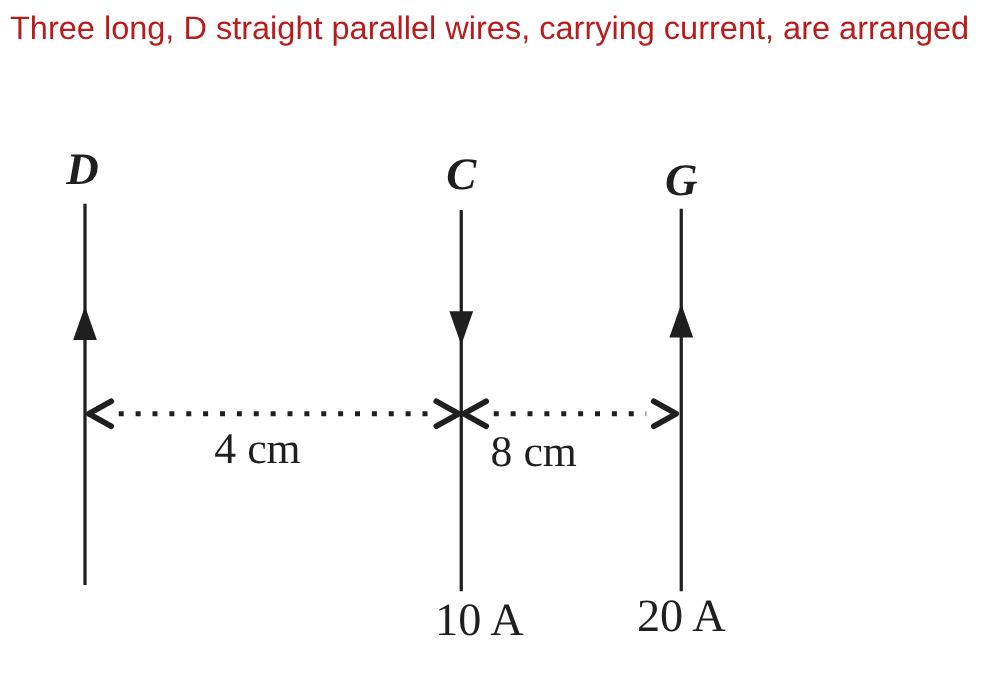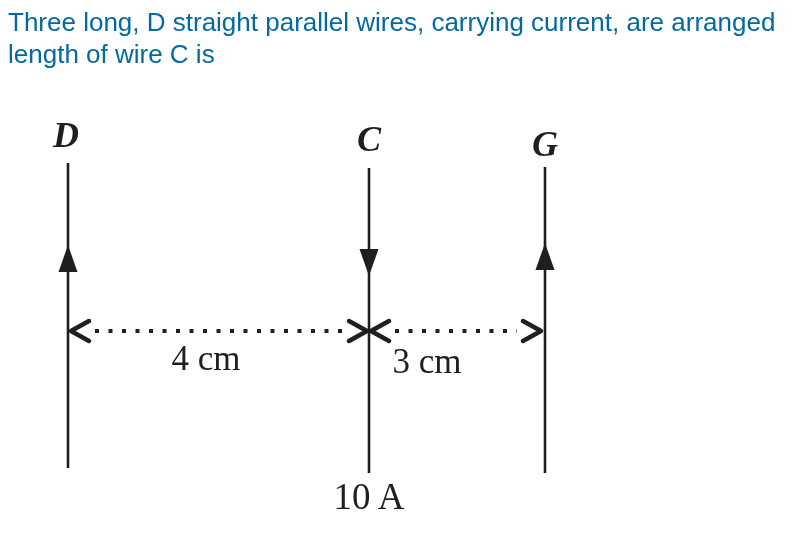--- a/index.html
+++ b/index.html
@@ -5,21 +5,21 @@
   html, body { margin: 0; padding: 0; }
   body {
     width: 800px; height: 549px;
     background: #ffffff;
     font-family: "Liberation Sans", sans-serif;
     overflow: hidden;
   }
   .page { position: relative; width: 800px; height: 549px; background: #fff; }
 
   
-  .question { position: absolute; left: 8px; top: 6px; color: #0369a1; }
+  .question { position: absolute; left: 8px; top: 6px; color: #b91c1c; }
   .qline {
     font-size: 26px; line-height: 32px; white-space: nowrap;
     letter-spacing: 0px;
   }
 
   
   .figure { position: absolute; left: 0; top: 0; width: 800px; height: 549px;
             filter: blur(0.35px); }
   .figure svg { position: absolute; left: 0; top: 0; }
   .fig-label {
@@ -30,34 +30,33 @@
   .wire-label  { font-size: 36px; line-height: 36px; font-style: italic; font-weight: 600; }
   .dist-label  { font-size: 35px; line-height: 35px; }
   .curr-label  { font-size: 37px; line-height: 37px; }
 
   .lbl-d  { left: 38px;  top: 117px; width: 56px;  }
   .lbl-c  { left: 341px; top: 121px; width: 56px;  }
   .lbl-g  { left: 517px; top: 126px; width: 56px;  }
   .lbl-3cm{ left: 146px; top: 341px; width: 120px; }
   .lbl-2cm{ left: 367px; top: 344px; width: 120px; }
   .lbl-30a{ left: 12px;  top: 478px; width: 100px; }
-  .lbl-10a{ left: 319px; top: 478px; width: 100px; }
+  .lbl-10a{ left: 319px; top: 478px; width: 100px; text-align: right; }
   .lbl-20a{ left: 495px; top: 475px; width: 100px; }
 
   .stroke { stroke: var(--ink, #1f1f1f); fill: none; }
   .fill   { fill: var(--ink, #1f1f1f); stroke: none; }
 </style>
 </head>
 <body>
 
 <div class="page">
 
   <div class="question">
     <div class="qline">Three long, D straight parallel wires, carrying current, are arranged</div>
-    <div class="qline">length of wire C is</div>
   </div>
 
   <div class="figure">
 
     <svg width="800" height="549" viewBox="0 0 800 549">
 
       <line class="stroke" x1="68" y1="163" x2="68" y2="468" stroke-width="2.6"></line>
       <line class="stroke" x1="369" y1="168" x2="369" y2="473" stroke-width="2.6"></line>
       <line class="stroke" x1="545" y1="167" x2="545" y2="473" stroke-width="2.6"></line>
 
@@ -72,18 +71,19 @@
       <line class="stroke" x1="395" y1="331" x2="517" y2="331" stroke-width="4" stroke-dasharray="4 9.5"></line>
       <polyline class="stroke" points="389,321 371,331 389,341" stroke-width="4.5" stroke-linecap="round" stroke-linejoin="round"></polyline>
       <polyline class="stroke" points="523,321 541,331 523,341" stroke-width="4.5" stroke-linecap="round" stroke-linejoin="round"></polyline>
     </svg>
 
     <div class="fig-label wire-label lbl-d">D</div>
     <div class="fig-label wire-label lbl-c">C</div>
     <div class="fig-label wire-label lbl-g">G</div>
 
     <div class="fig-label dist-label lbl-3cm">4 cm</div>
-    <div class="fig-label dist-label lbl-2cm">3 cm</div>
+    <div class="fig-label dist-label lbl-2cm">8 cm</div>
 
     <div class="fig-label curr-label lbl-10a">10 A</div>
+    <div class="fig-label curr-label lbl-20a">20 A</div>
   </div>
 
 </div>
 
 </body></html>

